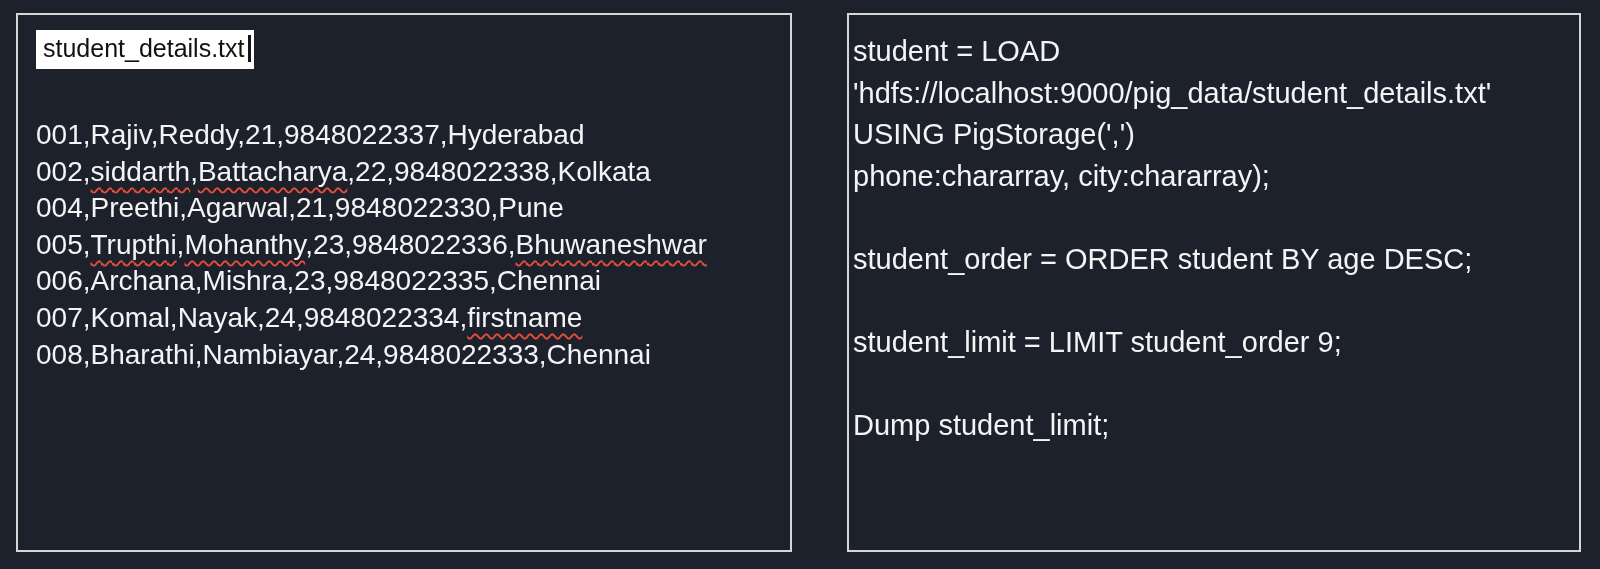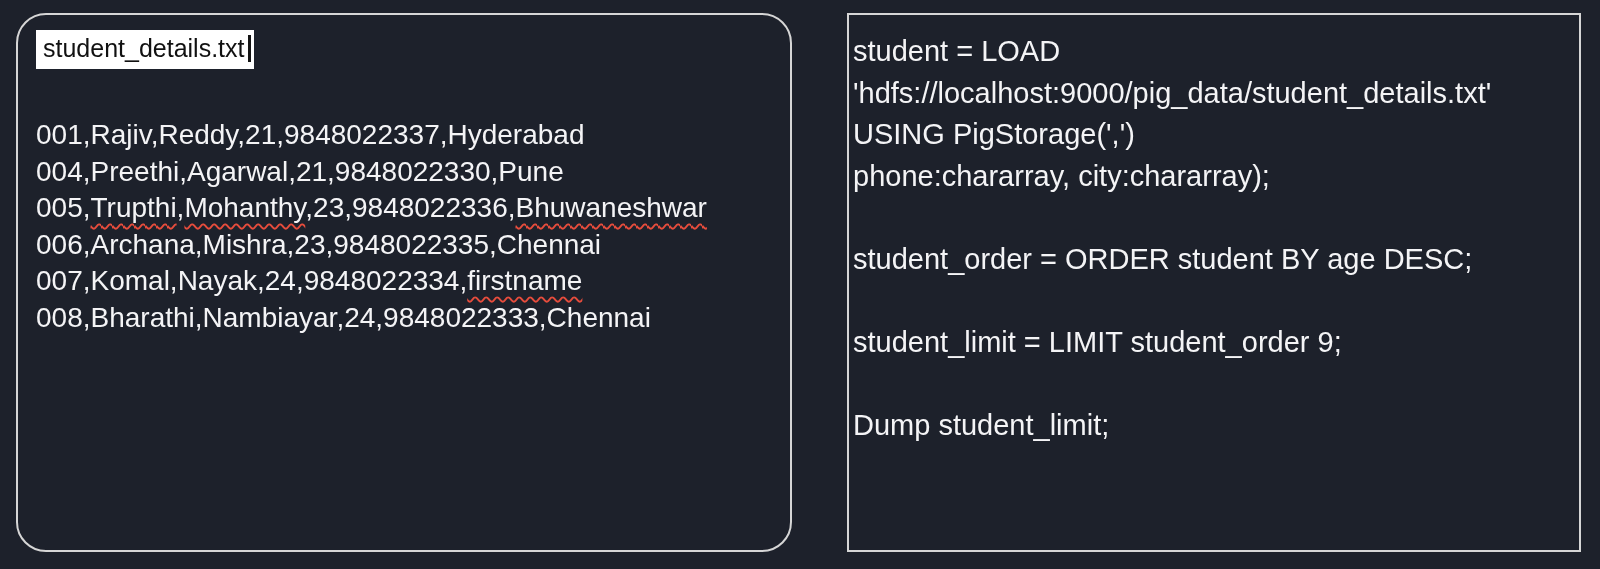--- a/index.html
+++ b/index.html
@@ -21,21 +21,21 @@
     overflow: hidden;
   }
   .stage { position: relative; width: 1600px; height: 569px; }
   .panel {
     position: absolute;
     top: 13px;
     height: 539px;
     border: 2px solid var(--panel-border);
     background: var(--panel-background);
   }
-  .panel-left  { left: 16px;  width: 776px; padding: 15px 18px; border-radius: 30px; }
+  .panel-left  { left: 16px;  width: 776px; padding: 15px 18px; }
   .panel-right { left: 847px; width: 734px; padding: 16px 4px; }
 
   .file-title {
     display: inline-flex;
     align-items: center;
     background: var(--highlight-bg);
     color: var(--highlight-text);
     font-size: 25px;
     line-height: 1;
     padding: 5px 3px 7px 7px;
@@ -66,20 +66,21 @@
 
 <div class="stage">
 
   <div class="panel panel-left">
     <span class="file-title">
       <span>student_details.txt</span>
       <span class="caret"></span>
     </span>
     <div class="lines">
         <div class="line"><span>001,Rajiv,Reddy,21,9848022337,Hyderabad</span></div>
+        <div class="line"><span>002,</span><span class="squiggle">siddarth</span><span>,</span><span class="squiggle">Battacharya</span><span>,22,9848022338,Kolkata</span></div>
         <div class="line"><span>004,Preethi,Agarwal,21,9848022330,Pune</span></div>
         <div class="line"><span>005,</span><span class="squiggle">Trupthi</span><span>,</span><span class="squiggle">Mohanthy</span><span>,23,9848022336,</span><span class="squiggle">Bhuwaneshwar</span></div>
         <div class="line"><span>006,Archana,Mishra,23,9848022335,Chennai</span></div>
         <div class="line"><span>007,Komal,Nayak,24,9848022334,</span><span class="squiggle">firstname</span></div>
         <div class="line"><span>008,Bharathi,Nambiayar,24,9848022333,Chennai</span></div>
       </div>
   </div>
 
   <div class="panel panel-right">
     <div class="lines">

